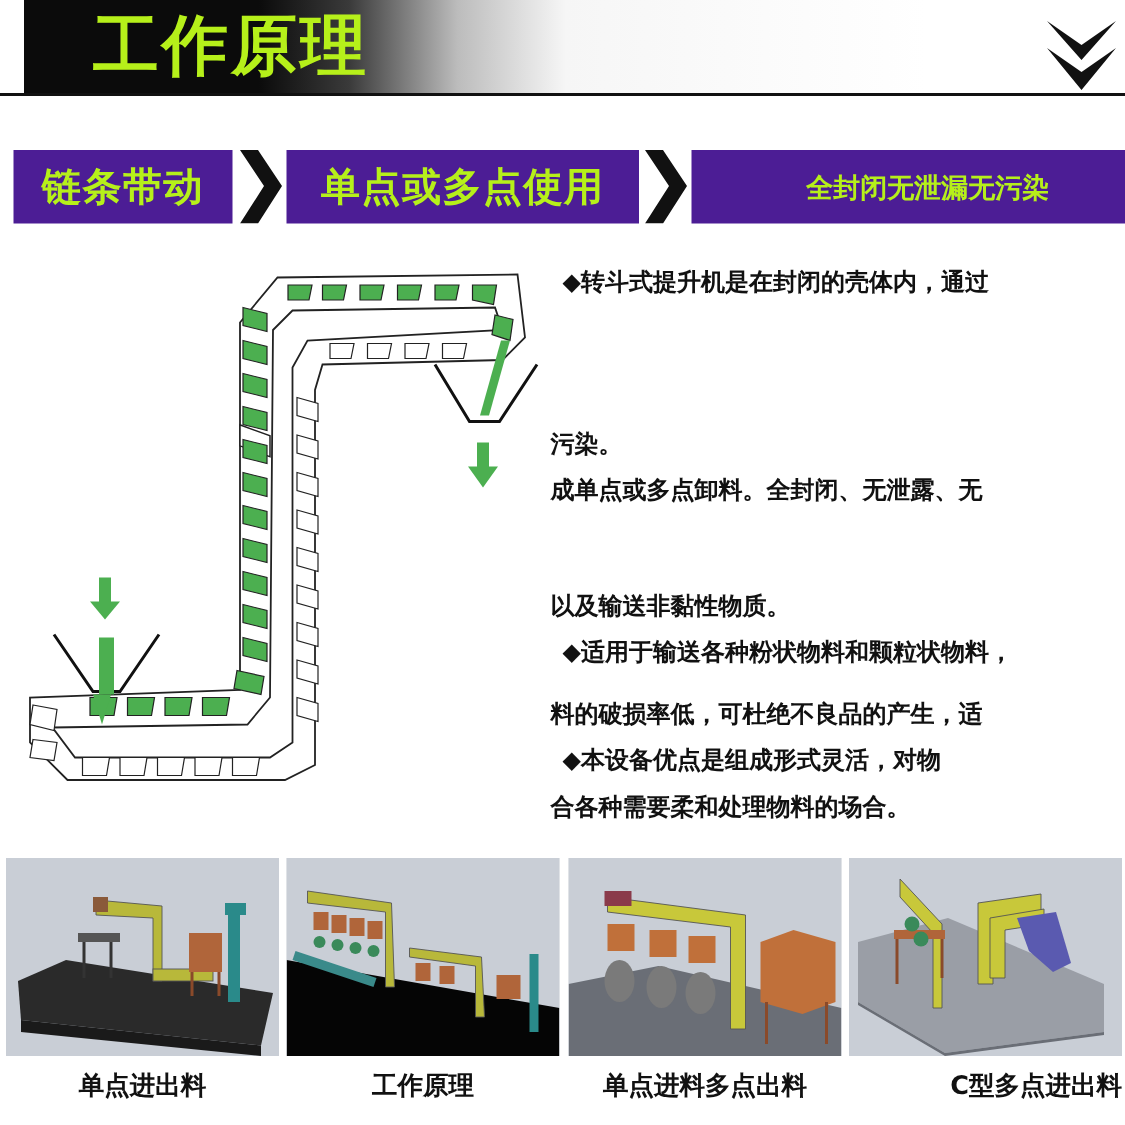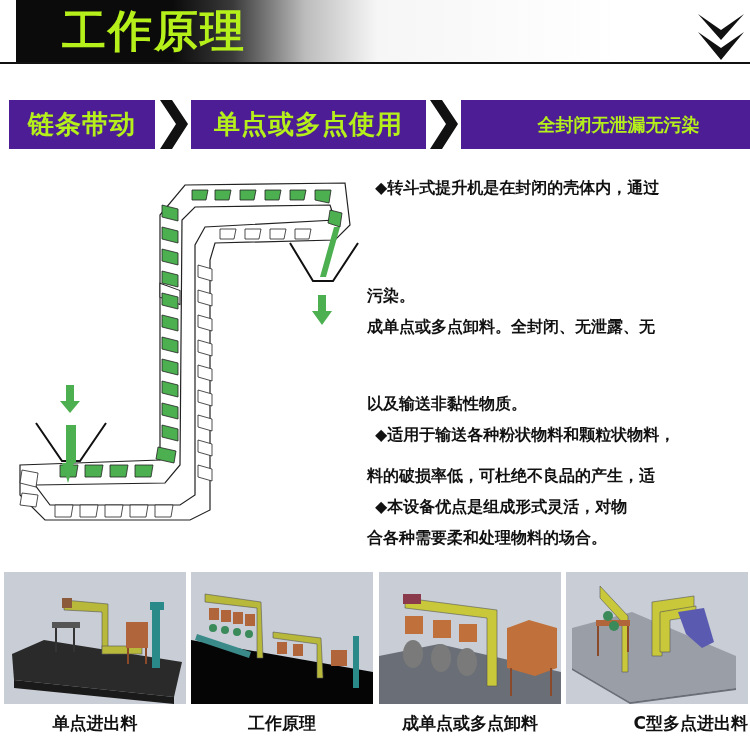--- a/index.html
+++ b/index.html
@@ -234,14 +234,14 @@
     <line x1="32" y1="54" x2="32" y2="84" stroke="#8a4a2a" stroke-width="2"></line>
     <line x1="62" y1="54" x2="62" y2="80" stroke="#8a4a2a" stroke-width="2"></line>
     <circle cx="42" cy="44" r="5" fill="#3a8a5a"></circle>
     <circle cx="48" cy="54" r="5" fill="#3a8a5a"></circle>
     <polygon points="112,40 138,36 148,70 136,76 120,62" fill="#5a5ab0"></polygon>
   </svg>
 </div>
 
 <div class="caption c1">单点进出料</div>
 <div class="caption c2">工作原理</div>
-<div class="caption c3">成单点或多点卸料</div>
+<div class="caption c3">单点进料多点出料</div>
 <div class="caption c4">C型多点进出料</div>
 
 </body></html>

